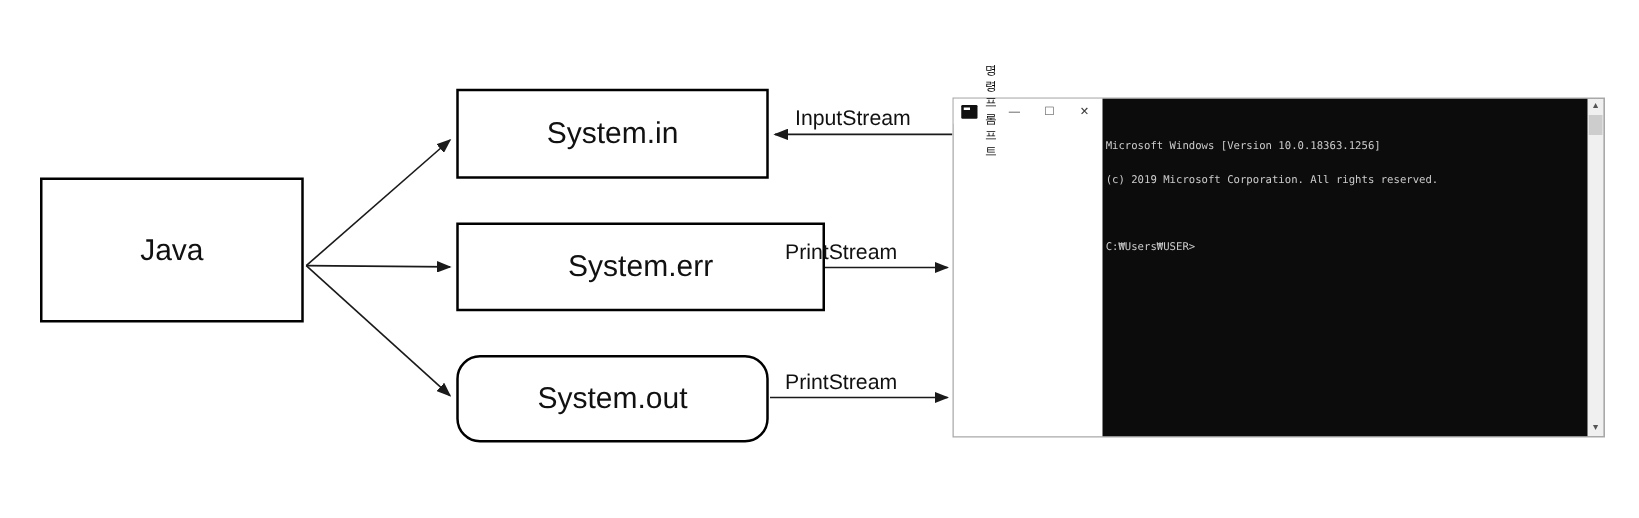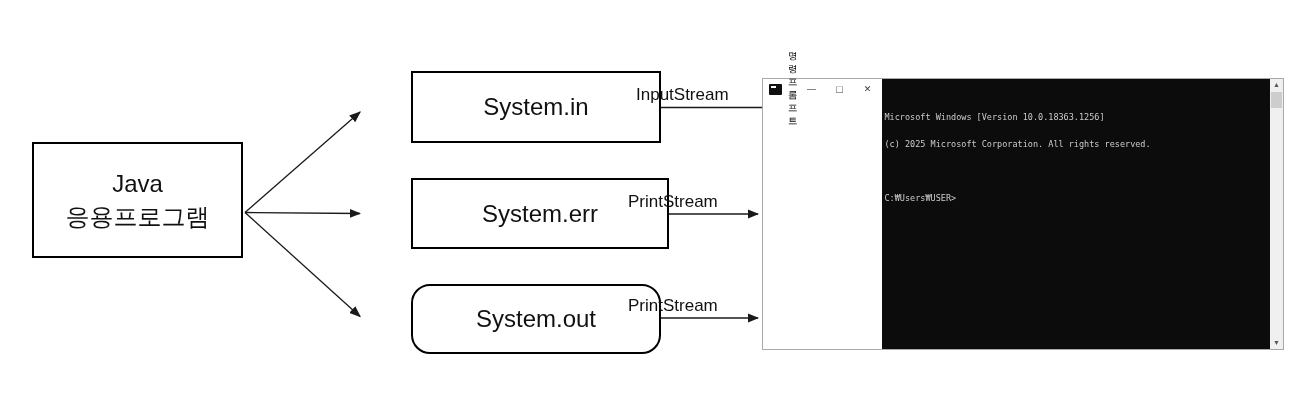--- a/index.html
+++ b/index.html
@@ -6,23 +6,23 @@
   html,body { width:1311px; height:414px; background:#ffffff; overflow:hidden;
               font-family:"Liberation Sans", sans-serif; }
   .canvas { position:relative; width:1311px; height:414px; background:#fff; }
 
   
   .dbox { position:absolute; border:2px solid #000; background:#fff;
           display:flex; align-items:center; justify-content:center; }
   .java-box { left:32px; top:142px; width:211px; height:116px;
               flex-direction:column; text-align:center;
               font-size:24px; line-height:33px; color:#111; }
-  .stream-box { font-size:24px; color:#111;margin-left:46px; }
+  .stream-box { font-size:24px; color:#111; }
   .box-in  { left:365px; top:71px;  width:250px; height:72px; }
-  .box-err { left:365px; top:178px; width:258px; height:71px; }
+  .box-err { left:365px; top:178px; width:295px; height:71px; }
   .box-out { left:365px; top:284px; width:250px; height:70px;border-radius:19px; }
 
   
   .arrow-label { position:absolute; width:120px; text-align:left;
                  font-size:17px; color:#111; }
   .lbl-input { left:636px; top:85px; }
   .lbl-err   { left:628px; top:192px; }
   .lbl-out   { left:628px; top:296px; }
 
   
@@ -75,21 +75,20 @@
     <line x1="245" y1="212.5" x2="360" y2="112" marker-end="url(#ah)"></line>
     <line x1="245" y1="212.5" x2="360" y2="213.5" marker-end="url(#ah)"></line>
     <line x1="245" y1="212.5" x2="360" y2="316.5" marker-end="url(#ah)"></line>
     <line x1="762" y1="107.5" x2="620" y2="107.5" marker-end="url(#ah)"></line>
     <line x1="616" y1="214" x2="758" y2="214" marker-end="url(#ah)"></line>
     <line x1="616" y1="318" x2="758" y2="318" marker-end="url(#ah)"></line>
   </svg>
 
   <div class="dbox java-box">
     <div>Java</div>
-    <div>응용프로그램</div>
   </div>
 
   <div class="dbox stream-box box-in">
     <span>System.in</span>
   </div>
   <div class="dbox stream-box box-err">
     <span>System.err</span>
   </div>
   <div class="dbox stream-box box-out">
     <span>System.out</span>
@@ -105,21 +104,21 @@
       <span class="window-title">명령 프롬프트</span>
       <span class="win-controls">
         <span class="win-btn">—</span>
         <span class="win-btn max">□</span>
         <span class="win-btn">✕</span>
       </span>
     </div>
     <div class="console-body">
       <div class="console-text">
         <div class="console-line">Microsoft Windows [Version 10.0.18363.1256]</div>
-        <div class="console-line">(c) 2025 Microsoft Corporation. All rights reserved.</div>
+        <div class="console-line">(c) 2019 Microsoft Corporation. All rights reserved.</div>
         <div class="console-line"></div>
         <div class="console-line">C:₩Users₩USER&gt;</div>
       </div>
       <div class="scrollbar">
         <div class="sb-btn sb-up">▲</div>
         <div class="sb-thumb"></div>
         <div class="sb-btn sb-down">▼</div>
       </div>
     </div>
   </div>

